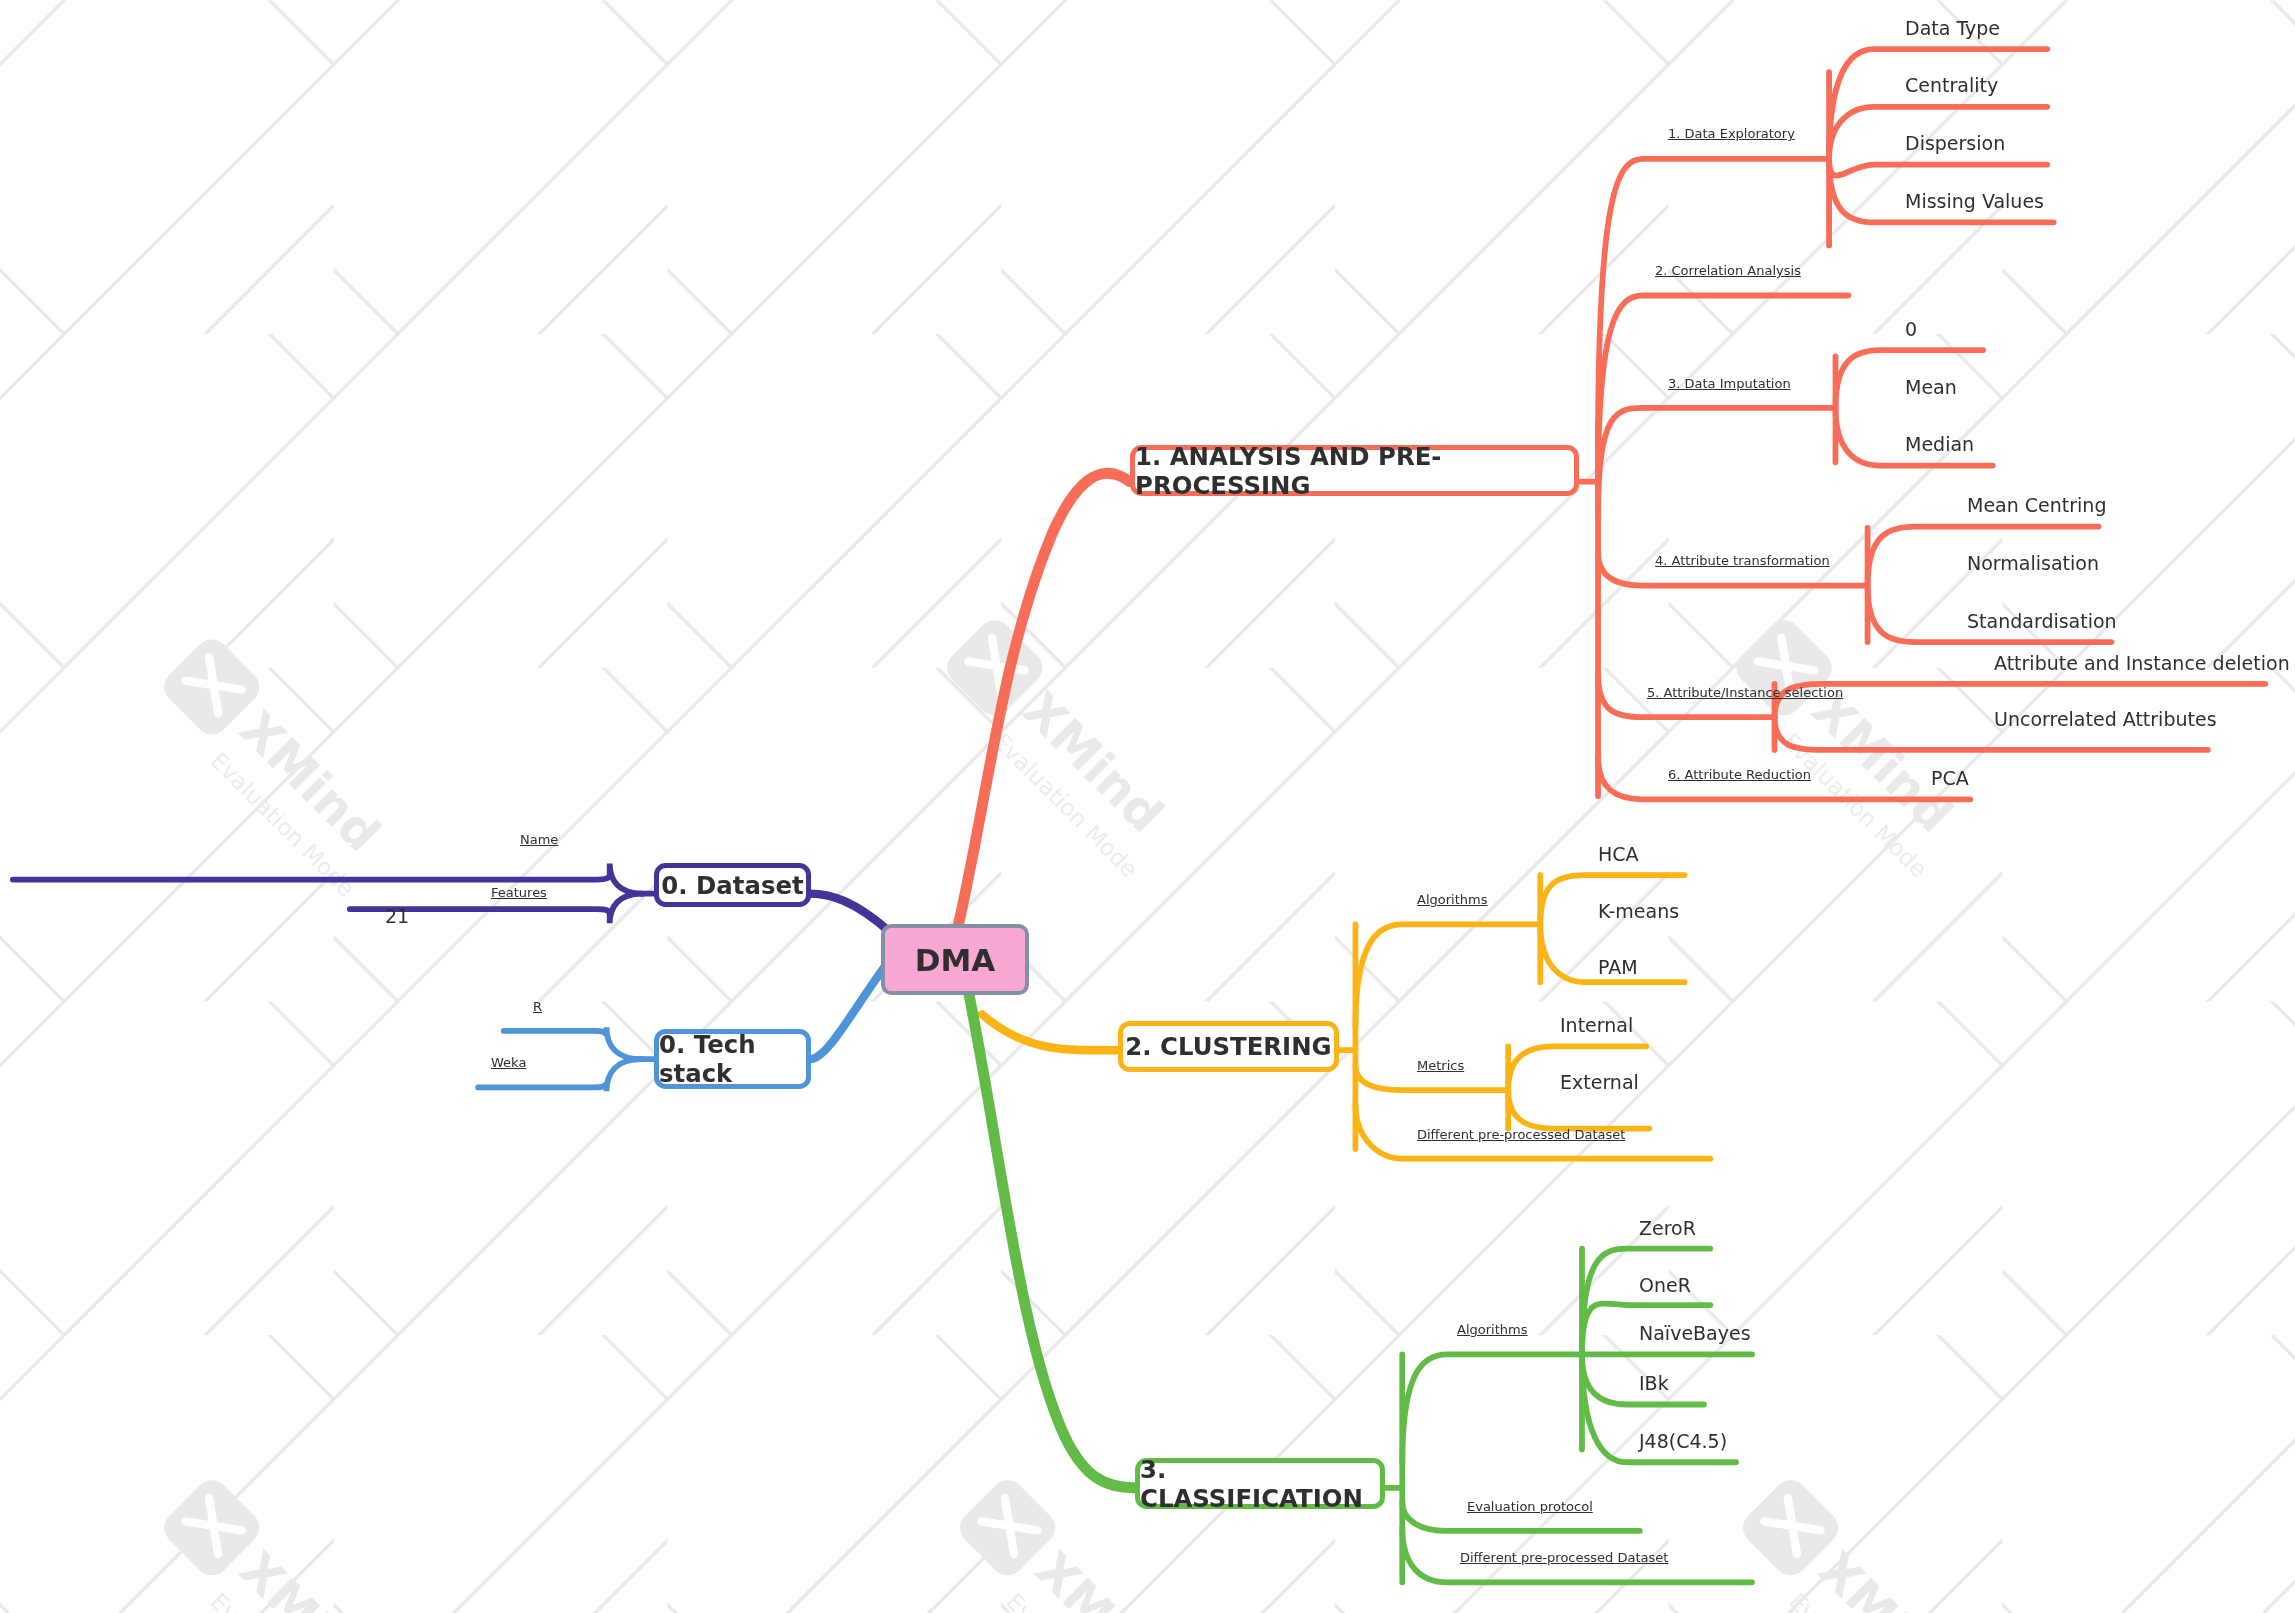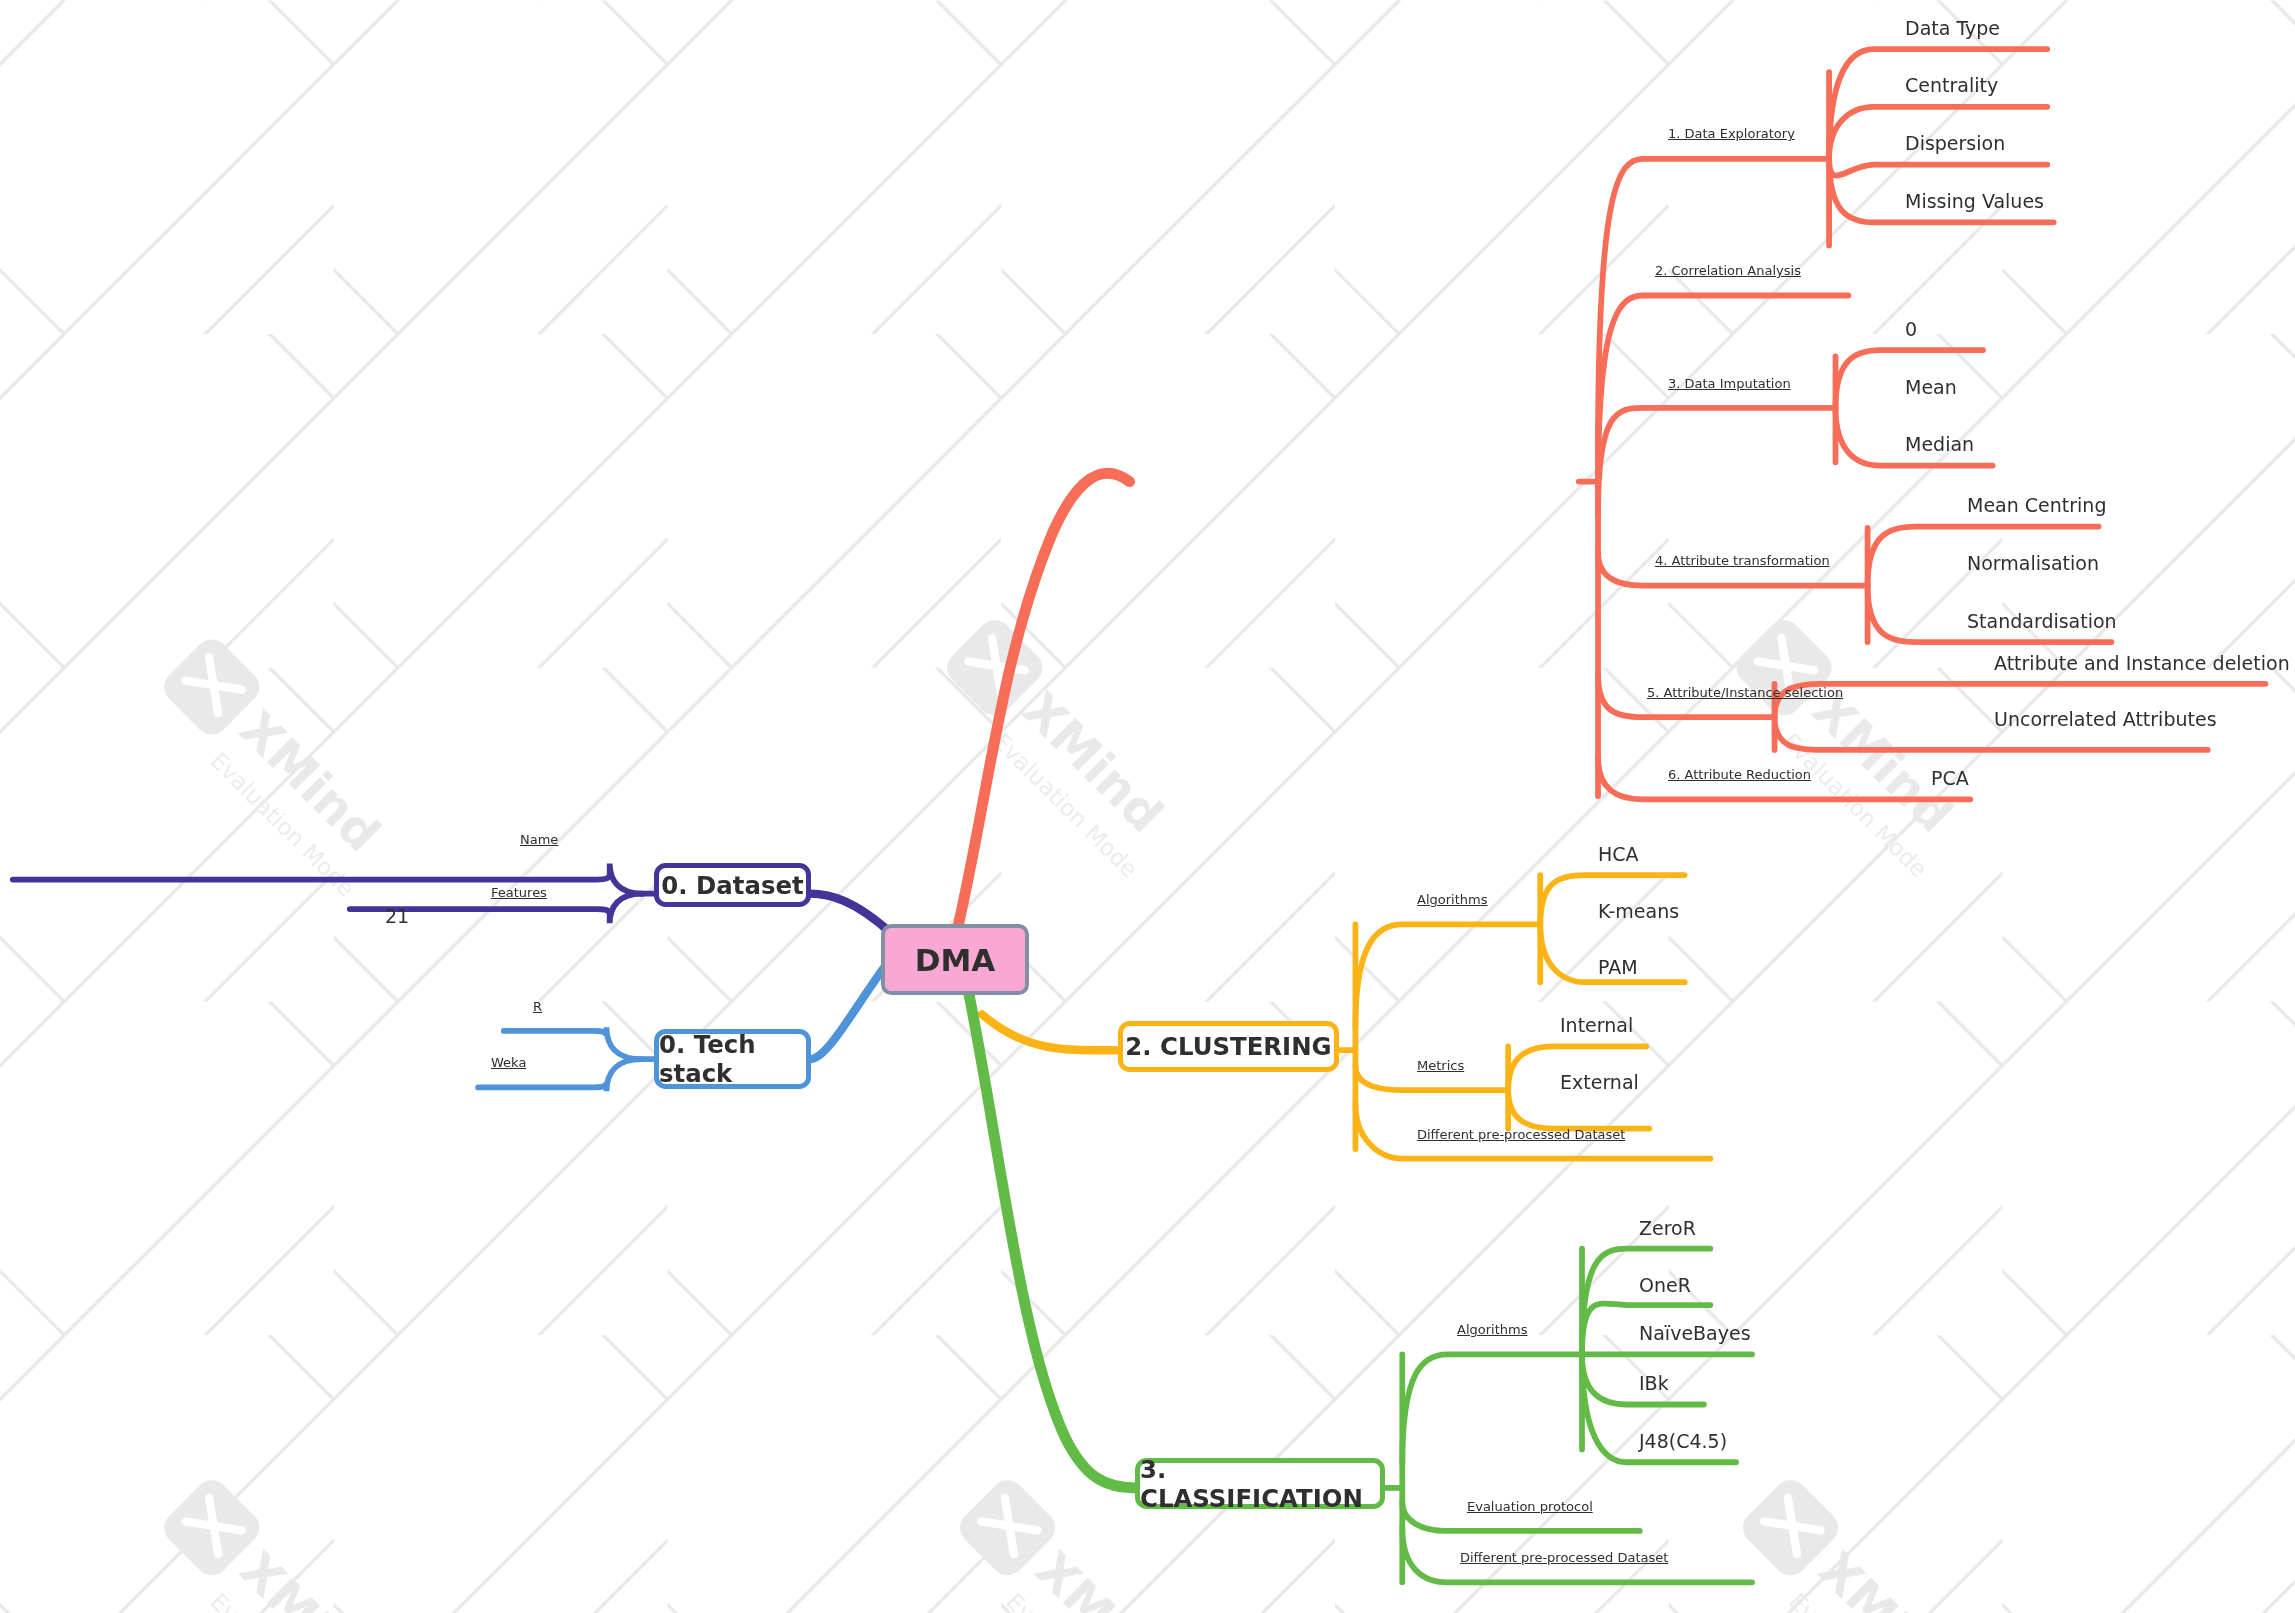--- a/index.html
+++ b/index.html
@@ -167,20 +167,23 @@
       <path d="M 1000 1650 L 1022 1650" stroke-width="9"></path>
       <path d="M 1000 1650 C 960 1650 945 1628 945 1600 L 945 1614 C 945 1608 940 1606 925 1606 L 785 1606" stroke-width="9"></path>
       <path d="M 1000 1650 C 960 1650 945 1672 945 1700 L 945 1686 C 945 1692 940 1694 925 1694 L 745 1694" stroke-width="9"></path>
     </g>
   </svg>
 
   <div class="rootbox" style="left:881px;top:924px;width:148px;height:71px;border:4.5px solid #8190a5;font-size:31px;">
     <span>DMA</span>
   </div>
 
+  <div class="mainbox" style="left:1130px;top:445px;width:449px;height:51px;border:5.1px solid #f86d57;font-size:24.4px;">
+    <span>1. ANALYSIS AND PRE-PROCESSING</span>
+  </div>
 
   <div class="mainbox" style="left:1118px;top:1021px;width:221px;height:51px;border:5.1px solid #fcb316;font-size:24.4px;">
     <span>2. CLUSTERING</span>
   </div>
 
   <div class="mainbox" style="left:1135px;top:1458px;width:250px;height:51px;border:5.1px solid #62bb46;font-size:24.4px;justify-content:center;">
     <span>3. CLASSIFICATION</span>
   </div>
 
   <div class="mainbox" style="left:654px;top:863px;width:157px;height:44px;border:5.1px solid #45339a;font-size:24.4px;">

